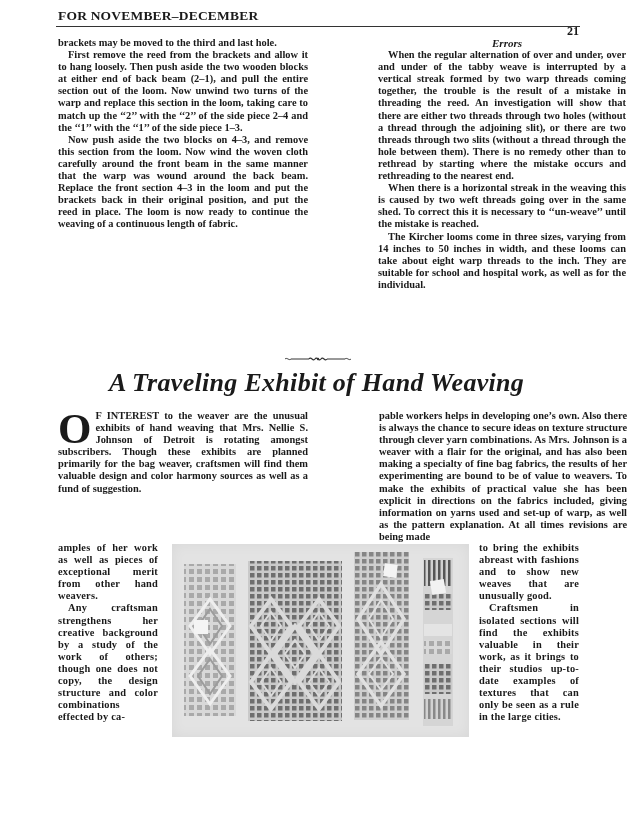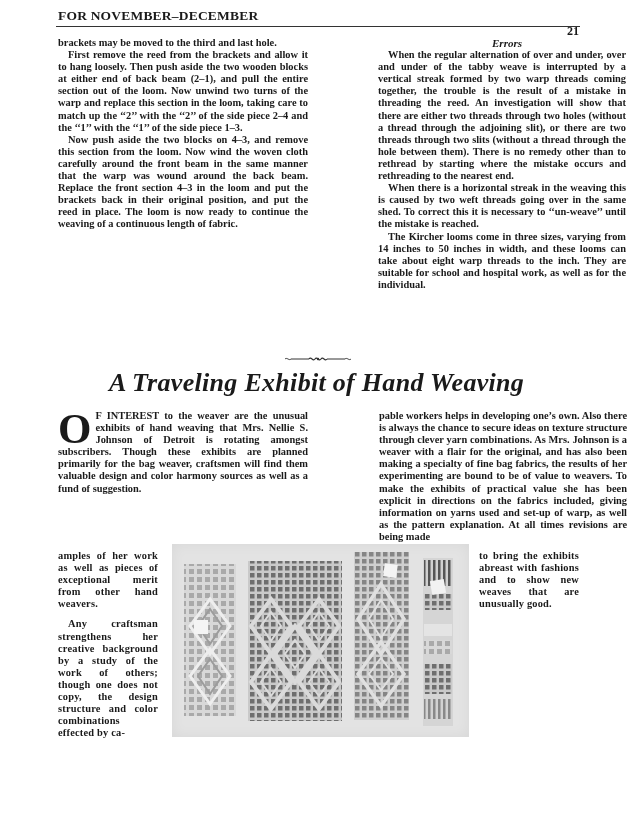--- a/index.html
+++ b/index.html
@@ -19,21 +19,21 @@
 
   .ornament { left: 283px; top: 350px; width: 70px; height: 10px; }
   .article-title { left: 0; top: 368px; width: 633px; text-align: center; font-style: italic;
                    font-size: 26px; letter-spacing: 0.3px; }
 
   .col-body-left { left: 58px; top: 410px; width: 250px; }
   .col-body-right { left: 342px; top: 410px; width: 248px; margin-left: 37px; }
   .dropcap { float: left; font-size: 43px; line-height: 34px; margin: 2px 4px 0 0; }
 
   .narrow-left { left: 58px; top: 542px; width: 100px; }
-  .narrow-left p, .narrow-right p { letter-spacing: 0.2px; margin-top: 8px; }
+  .narrow-left p, .narrow-right p { letter-spacing: 0.2px; }
   .narrow-right { left: 479px; top: 542px; width: 100px; }
 
   .photo { left: 172px; top: 544px; width: 297px; height: 193px; background: #e3e3e3;
            box-shadow: inset 0 0 14px rgba(0,0,0,0.05); }
   .photo svg { display: block; }
 </style>
 </head>
 <body>
 
 <div class="abs header-left">FOR NOVEMBER–DECEMBER</div>
@@ -72,20 +72,21 @@
   <p class="noindent">pable workers helps in developing one’s own. Also there is always the chance to secure ideas on texture structure through clever yarn combinations. As Mrs. Johnson is a weaver with a flair for the original, and has also been making a specialty of fine bag fabrics, the results of her experimenting are bound to be of value to weavers. To make the exhibits of practical value she has been explicit in directions on the fabrics included, giving information on yarns used and set-up of warp, as well as the pattern explanation. At all times revisions are being made</p>
 </div>
 
 <div class="abs col narrow-left">
   <p class="noindent">amples of her work as well as pieces of exceptional merit from other hand weavers.</p>
   <p>Any craftsman strengthens her creative background by a study of the work of others; though one does not copy, the design structure and color combinations effected by ca-</p>
 </div>
 
 <div class="abs col narrow-right">
   <p class="noindent">to bring the exhibits abreast with fashions and to show new weaves that are unusually good.</p>
+  <p>Craftsmen in isolated sections will find the exhibits valuable in their work, as it brings to their studios up-to-date examples of textures that can only be seen as a rule in the large cities.</p>
 </div>
 
 <div class="abs photo">
   <svg width="297" height="193" viewBox="0 0 297 193">
     <defs>
       <pattern id="grid-light" width="8" height="8" patternUnits="userSpaceOnUse">
         <rect width="8" height="8" fill="#d8d8d8"></rect>
         <rect x="1" y="1" width="5" height="5" fill="#a9a9a9"></rect>
       </pattern>
       <pattern id="grid-dark" width="7" height="7" patternUnits="userSpaceOnUse">

